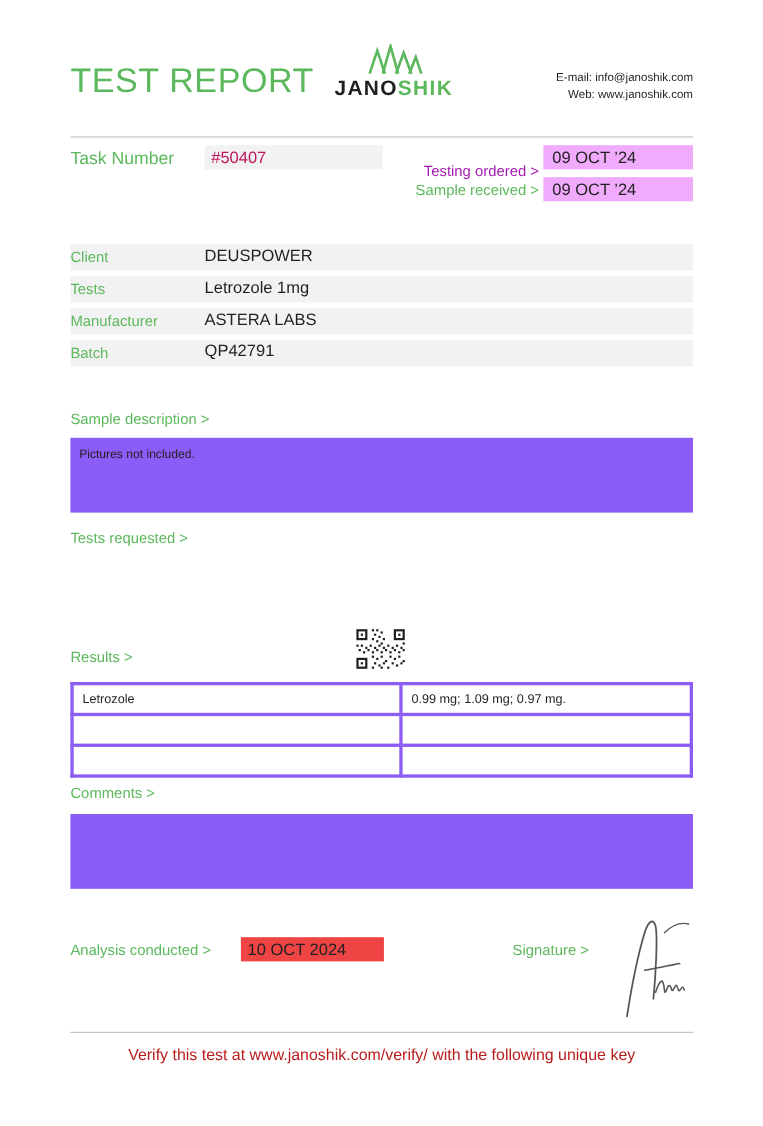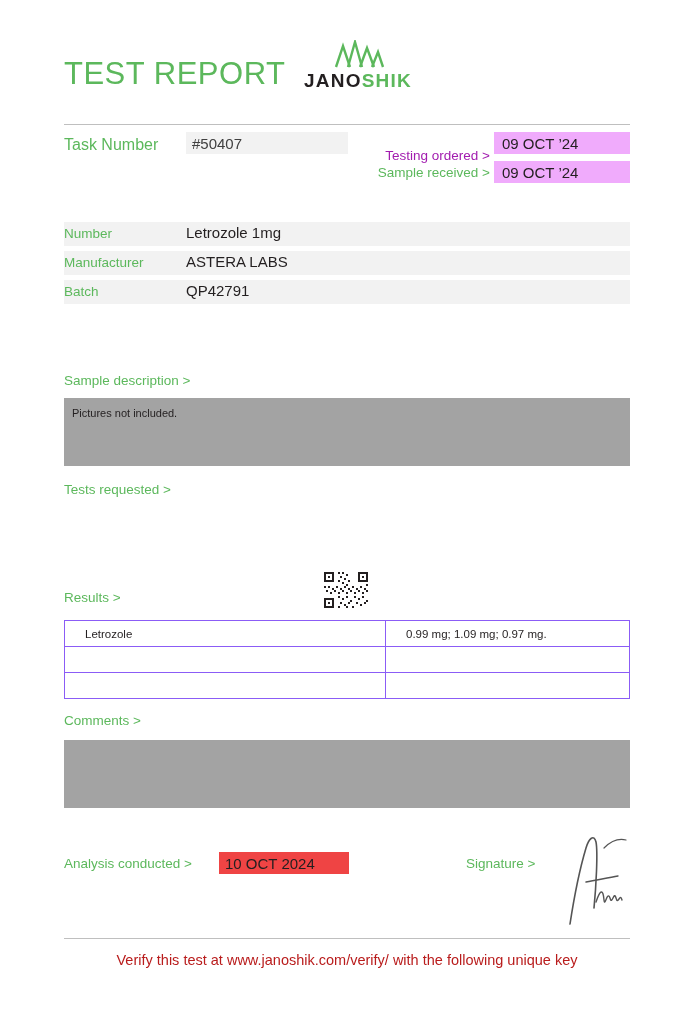--- a/index.html
+++ b/index.html
@@ -100,21 +100,21 @@
   .task-value {
     position: absolute;
     left: 122px;
     top: 0px;
     width: 162px;
     height: 22px;
     background: #f2f2f2;
     font-size: 15px;
     padding: 3px 0 0 6px;
     box-sizing: border-box;
-    color: #404040;
+    color: #be185d;
   }
   .ordered-label {
     position: absolute;
     right: 140px;
     top: 16px;
     font-size: 13.5px;
     color: #a21caf;
     white-space: nowrap;
     text-align: right;
     width: 180px;
@@ -179,21 +179,21 @@
   .sec-title {
     position: absolute;
     left: 64px;
     font-size: 13.5px;
     color: #5cb85c;
   }
   .sec-box {
     position: absolute;
     left: 64px;
     width: 566px;
-    background: #a3a3a3;
+    background: #8b5cf6;
     box-sizing: border-box;
     padding: 8px 8px 0 8px;
     font-size: 11px;
     color: #231f20;
     line-height: 15px;
   }
 
   
   .qr {
     position: absolute;
@@ -206,24 +206,24 @@
 
   
   .results-table {
     position: absolute;
     left: 64px;
     top: 620px;
     width: 566px;
     border-collapse: collapse;
   }
   .results-table td {
-    border: 1px solid #8b5cf6;
+    border: 3px solid #8b5cf6;
     height: 21px;
     font-size: 11.5px;
-    padding: 2px 20px;
+    padding: 2px 8px;
     color: #231f20;
   }
   .results-table td.col1 { width: 280px; }
 
   
   .ac-label {
     position: absolute;
     left: 64px;
     top: 856px;
     font-size: 13.5px;
@@ -290,37 +290,46 @@
     <div class="logo-block">
       <svg class="logo-mark" width="56" height="28" viewBox="0 0 56 28">
         <path d="M6 27 L13 6 L20 27" fill="none" stroke="#5cb85c" stroke-width="2.4"></path>
         <path d="M18 27 L25 2 L32 27" fill="none" stroke="#5cb85c" stroke-width="2.4"></path>
         <path d="M30 27 L37 8 L44 27" fill="none" stroke="#5cb85c" stroke-width="2.4"></path>
         <path d="M42 27 L48 12 L53 27" fill="none" stroke="#5cb85c" stroke-width="2.4"></path>
       </svg>
       <div class="logo-text"><span>JANO</span><span class="green">SHIK</span></div>
     </div>
 
+    <div class="contact">
+      <div>E-mail: info@janoshik.com</div>
+      <div>Web: www.janoshik.com</div>
+    </div>
   </div>
 
   <div class="rule top"></div>
 
   <div class="task-row">
     <div class="task-label label-green">Task Number</div>
     <div class="task-value">#50407</div>
     <div class="ordered-label">Testing ordered  &gt;</div>
     <div class="date-box ordered">09 OCT ’24</div>
     <div class="received-label">Sample received &gt;</div>
     <div class="date-box received">09 OCT ’24</div>
   </div>
 
   <div class="info">
     <div class="info-row">
       <div class="bg"></div>
-      <div class="info-key">Number</div>
+      <div class="info-key">Client</div>
+      <div class="info-val">DEUSPOWER</div>
+    </div>
+    <div class="info-row">
+      <div class="bg"></div>
+      <div class="info-key">Tests</div>
       <div class="info-val">Letrozole 1mg</div>
     </div>
     <div class="info-row">
       <div class="bg"></div>
       <div class="info-key">Manufacturer</div>
       <div class="info-val">ASTERA LABS</div>
     </div>
     <div class="info-row">
       <div class="bg"></div>
       <div class="info-key">Batch</div>

